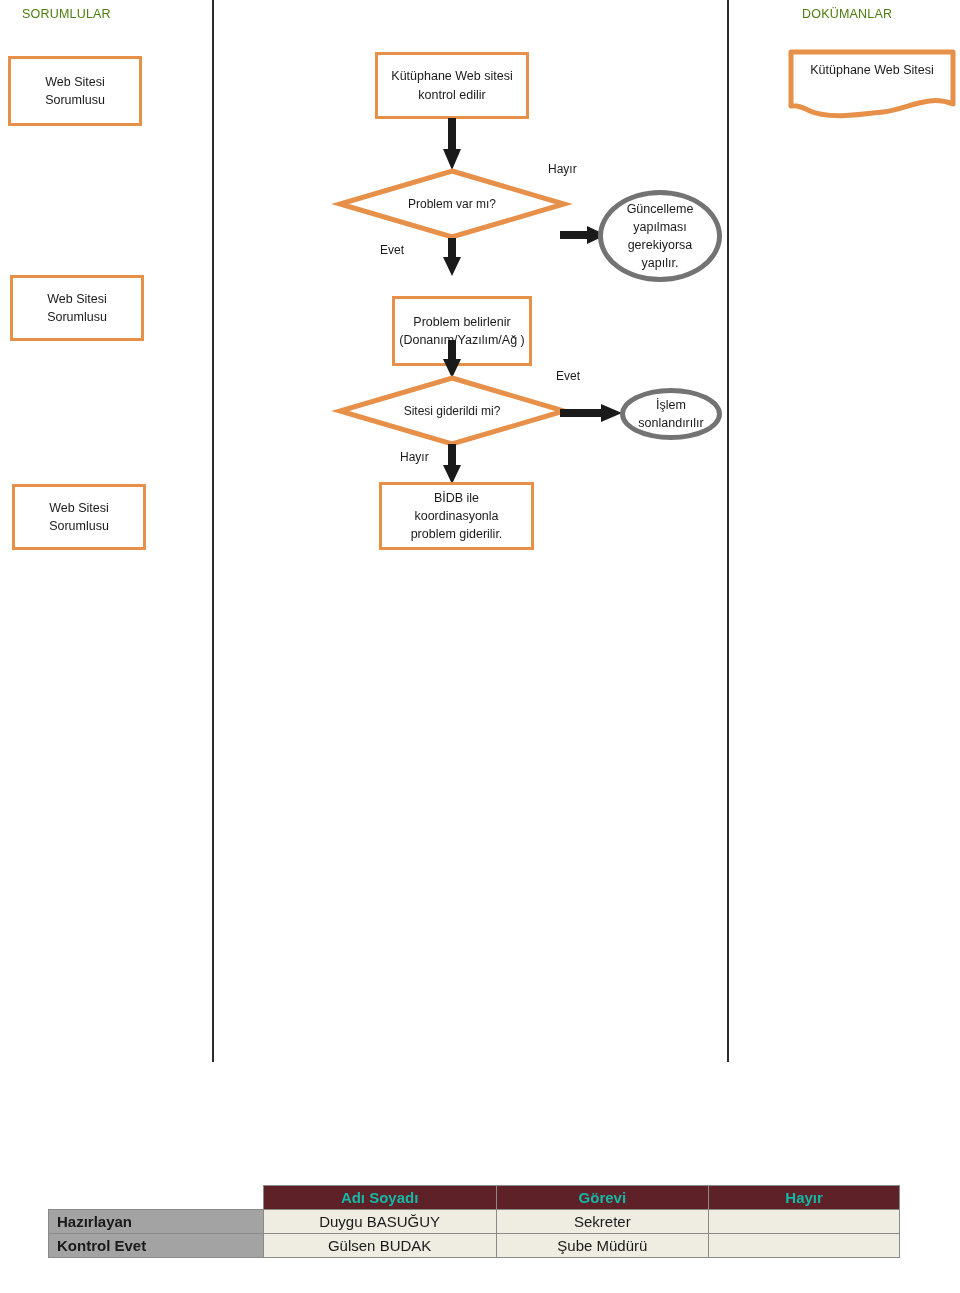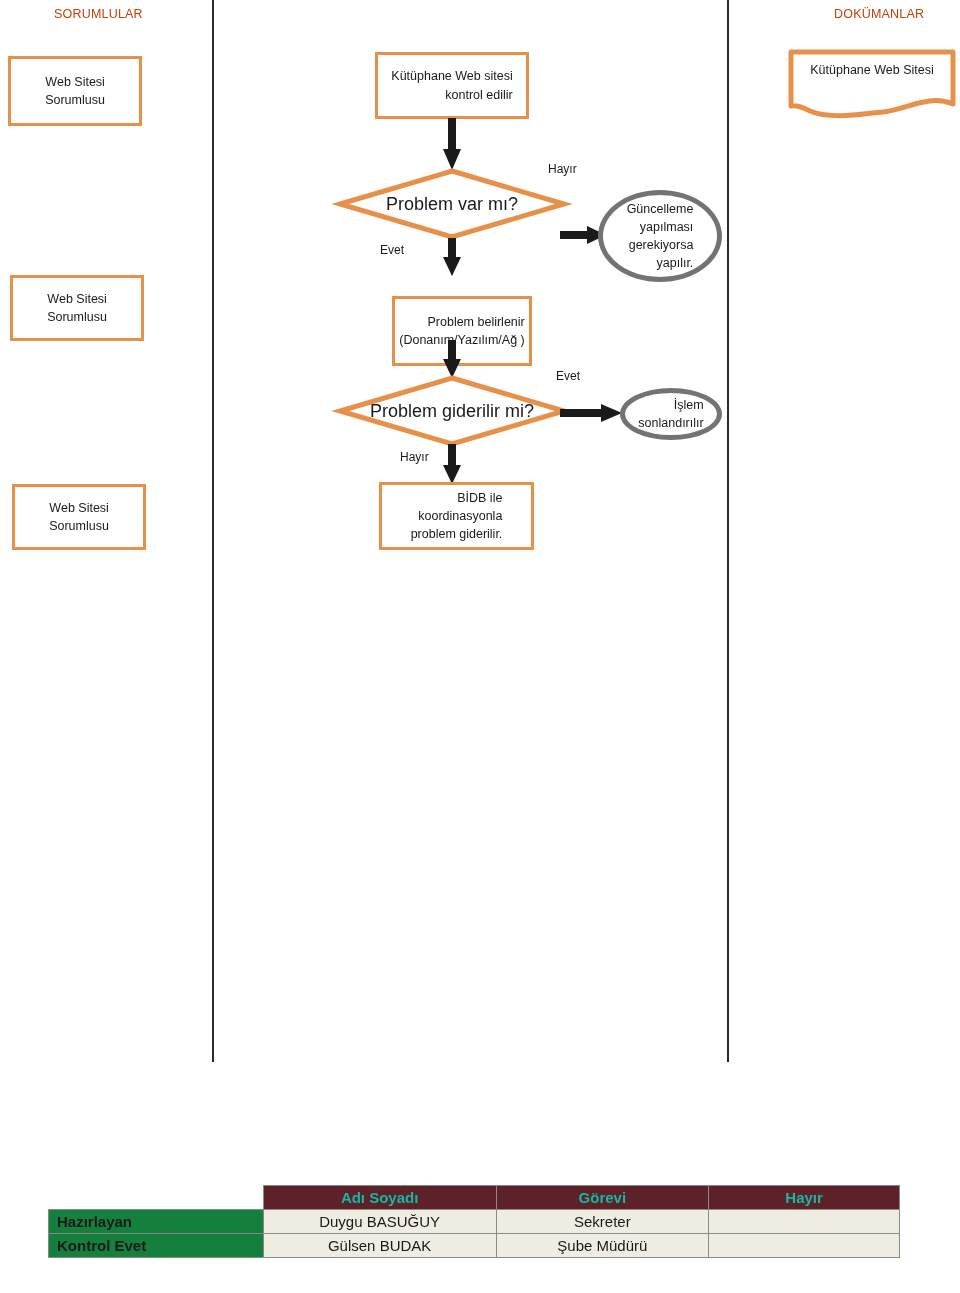--- a/index.html
+++ b/index.html
@@ -14,44 +14,43 @@
     font-family: "Liberation Sans", sans-serif;
     color: #1a1a1a;
     overflow: hidden;
   }
 
   
   .col-header {
     position: absolute;
     font-size: 12.5px;
     letter-spacing: 0.2px;
-    color: #c2410c;
+    color: #4d7c0f;
     white-space: nowrap;
-    margin-left: 32px;
   }
   #hdr-sorumlular { left: 22px;  top: 7px; }
   #hdr-dokumanlar { left: 802px; top: 7px; }
 
   
   .lane-divider {
     position: absolute;
     width: 2px;
     background: #2b2b2b;
     top: 0;
   }
   #divider-left  { left: 212px; height: 1062px; }
   #divider-right { left: 727px; height: 1062px; }
 
   
   .shape {
     position: absolute;
     display: flex;
     align-items: center;
     justify-content: center;
-    text-align: right;
+    text-align: center;
     background: #ffffff;
     font-size: 12.5px;
     line-height: 1.45;
     color: #1a1a1a;
   }
   .box {
     border: 3px solid #E79049;
   }
   .ellipse {
     border: 5px solid #737373;
@@ -77,21 +76,21 @@
     left: 0; top: 0;
     overflow: visible;
   }
   .diamond-label {
     position: absolute;
     left: 0; top: 0;
     width: 100%; height: 100%;
     display: flex;
     align-items: center;
     justify-content: center;
-    font-size: 18px;
+    font-size: 12px;
     color: #1a1a1a;
     white-space: nowrap;
   }
   #decision-1 { left: 337px; top: 168px; width: 230px; height: 72px; }
   #decision-2 { left: 337px; top: 375px; width: 230px; height: 72px; }
 
   
   #ellipse-guncelleme { left: 598px; top: 190px; width: 124px; height: 92px; }
   #ellipse-sonlandir  { left: 620px; top: 388px; width: 102px; height: 52px; }
 
@@ -154,21 +153,21 @@
     background: #5E2128;
     color: #14b8a6;
     font-weight: bold;
     text-align: center;
   }
   #signature-table thead th.blank-corner {
     background: transparent;
     border: none;
   }
   #signature-table td.role-cell {
-    background: #15803d;
+    background: #a3a3a3;
     color: #1a1a1a;
     font-weight: bold;
     text-align: left;
     width: 215px;
     margin-top: 40px;
   }
   #signature-table td.name-cell,
   #signature-table td.duty-cell {
     background: #EFEDE2;
     text-align: center;
@@ -238,21 +237,21 @@
   <svg width="18" height="38" viewBox="0 0 18 38">
     <rect x="5" y="0" width="8" height="22" fill="#1A1A1A"></rect>
     <polygon points="0,19 18,19 9,38" fill="#1A1A1A"></polygon>
   </svg>
 </div>
 
 <div class="diamond-wrap" id="decision-2">
   <svg width="230" height="72" viewBox="0 0 230 72">
     <polygon points="115,3 227,36 115,69 3,36" fill="#ffffff" stroke="#E79049" stroke-width="5"></polygon>
   </svg>
-  <div class="diamond-label">Problem giderilir mi?</div>
+  <div class="diamond-label">Sitesi giderildi mi?</div>
 </div>
 
 <div class="branch-label" id="label-evet-2">Evet</div>
 
 <div class="arrow" id="arrow-6">
   <svg width="62" height="18" viewBox="0 0 62 18">
     <rect x="0" y="5" width="44" height="8" fill="#1A1A1A"></rect>
     <polygon points="41,0 41,18 62,9" fill="#1A1A1A"></polygon>
   </svg>
 </div>

